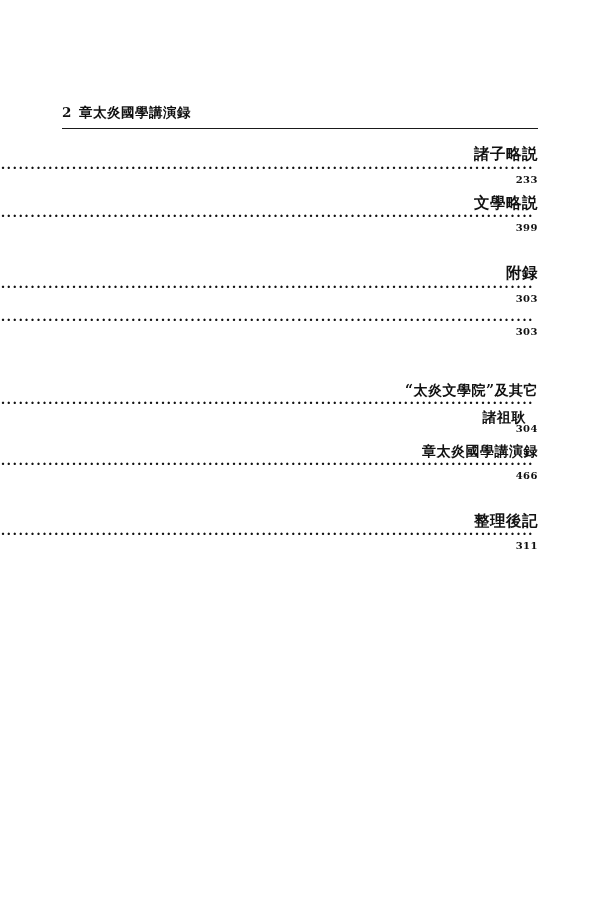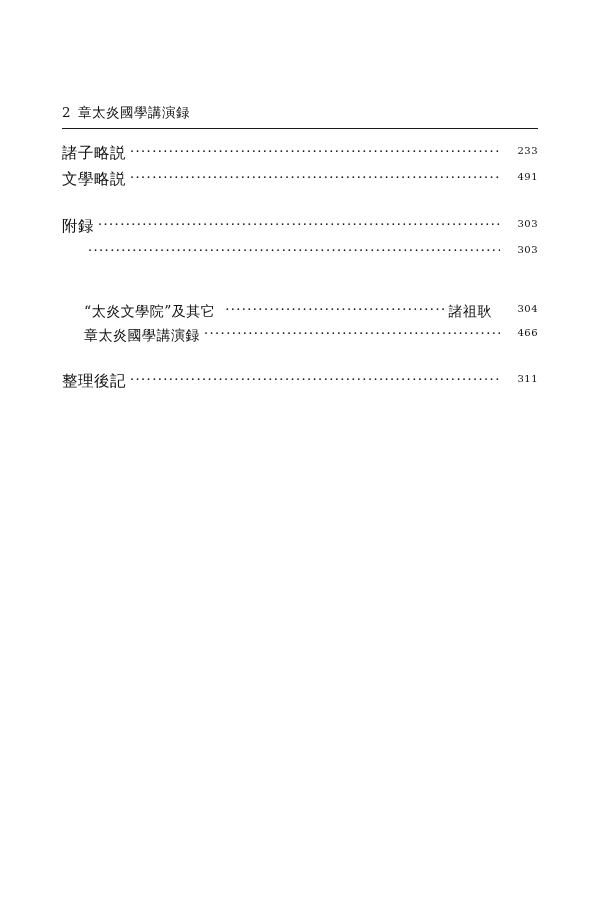--- a/index.html
+++ b/index.html
@@ -12,20 +12,21 @@
     background: #ffffff;
     font-family: "DejaVu Serif", "Liberation Serif", serif;
     color: #111111;
     overflow: hidden;
   }
   .page {
     position: relative;
     width: 600px;
     height: 684px;
     box-sizing: border-box;
+    font-weight: bold;
   }
   
   .header {
     position: absolute;
     left: 62px;
     top: 104px;
     width: 476px;
     font-size: 13.5px;
     letter-spacing: 0.5px;
     color: #111;
@@ -46,25 +47,26 @@
 
   
   .toc {
     position: absolute;
     left: 62px;
     top: 146px;
     width: 476px;
   }
   .toc-row {
     display: flex;
-    align-items: flex-start;
+    align-items: flex-end;
     font-size: 15px;
     line-height: 1.0;
     margin-bottom: 10px;
     white-space: nowrap;
+    flex-direction: column;
   }
   .toc-row.level1 {
     font-size: 15.5px;
   }
   .toc-row.level2 {
     font-size: 14px;
     padding-left: 22px;
   }
   .toc-row.cont {
     font-size: 14px;
@@ -116,21 +118,21 @@
 
     <div class="toc-row level1">
       <span class="label">諸子略説</span>
       <span class="dots">·······························································································</span>
       <span class="page-no">233</span>
     </div>
 
     <div class="toc-row level1">
       <span class="label">文學略説</span>
       <span class="dots">·······························································································</span>
-      <span class="page-no">491</span>
+      <span class="page-no">399</span>
     </div>
 
     <div class="spacer-lg"></div>
 
     <div class="toc-row level1">
       <span class="label">附録</span>
       <span class="dots">·······························································································</span>
       <span class="page-no">303</span>
     </div>
 

